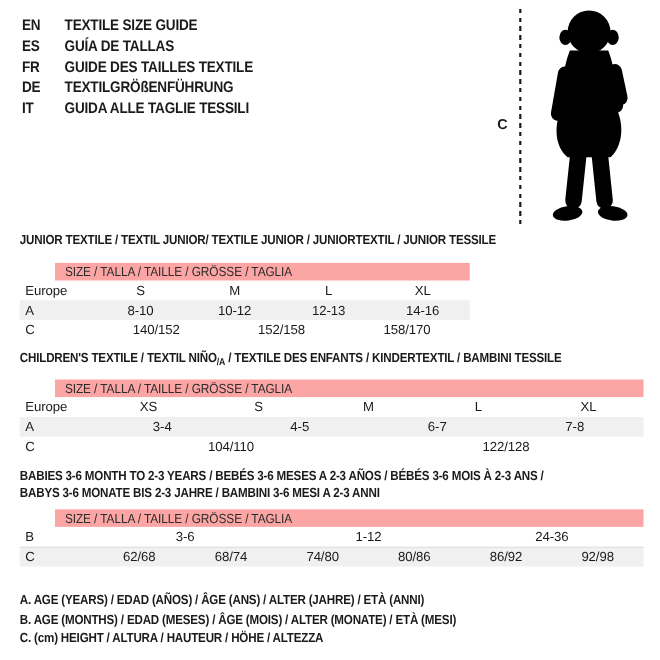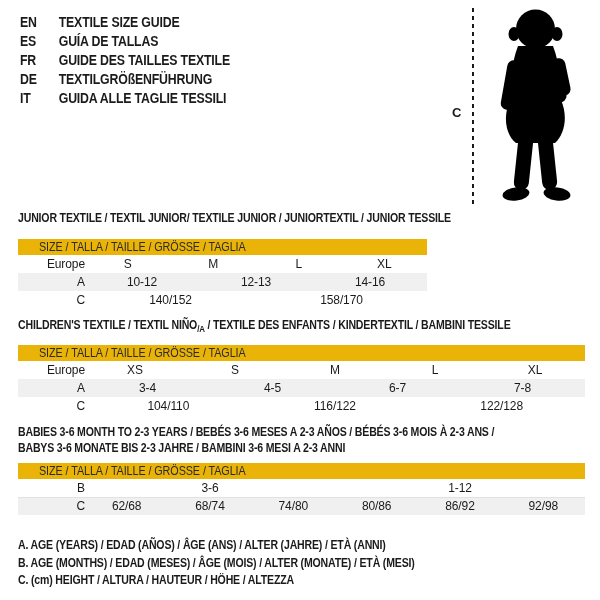--- a/index.html
+++ b/index.html
@@ -24,27 +24,27 @@
 
   
   .ttitle{left:18px;font-weight:bold;font-size:12px;letter-spacing:-0.2px;line-height:16px;}
   .tsub{font-size:9px;vertical-align:-3px;}
 
   
   .size-table{left:18px;font-size:12px;letter-spacing:-0.1px;}
   .t1{top:239px;width:409px;}
   .t2{top:345px;width:567px;}
   .t3{top:463px;width:567px;}
-  .thead{height:16px;line-height:16px;background:#eab308;color:#2b2b2b;padding-left:21px;
-    white-space:nowrap;overflow:visible;}
+  .thead{height:16px;line-height:16px;background:#fca5a5;color:#2b2b2b;padding-left:9px;
+    white-space:nowrap;overflow:visible;margin-left:32px;}
   .thead > span{display:inline-block;transform:scaleX(0.9);transform-origin:0 50%;}
   .trow{display:flex;height:18px;line-height:18px;}
   .trow.alt{background:#f0f0f0;}
   .trow.topline{border-top:1px solid #e2e2e2;height:17px;line-height:17px;}
-  .tlabel{width:62px;padding-left:5px;text-align:right;}
+  .tlabel{width:62px;padding-left:5px;text-align:left;}
   .tcell{flex:1;text-align:center;}
 
   
   .footnotes{left:18px;top:537px;font-weight:bold;font-size:12px;letter-spacing:-0.2px;line-height:17.5px;}
 </style>
 </head>
 <body>
 
 <div class="abs lang-list condense">
   <div class="lang-row">
@@ -93,27 +93,29 @@
   <div class="thead"><span>SIZE / TALLA / TAILLE / GRÖSSE / TAGLIA</span></div>
   <div class="trow">
     <span class="tlabel">Europe</span>
     <span class="tcell">S</span>
     <span class="tcell">M</span>
     <span class="tcell">L</span>
     <span class="tcell">XL</span>
   </div>
   <div class="trow alt">
     <span class="tlabel">A</span>
+    <span class="tcell">8-10</span>
     <span class="tcell">10-12</span>
     <span class="tcell">12-13</span>
     <span class="tcell">14-16</span>
   </div>
   <div class="trow">
     <span class="tlabel">C</span>
     <span class="tcell">140/152</span>
+    <span class="tcell">152/158</span>
     <span class="tcell">158/170</span>
   </div>
 </div>
 
 <div class="abs ttitle condense" style="top:317px;"><span>CHILDREN'S TEXTILE / TEXTIL NIÑO</span><span class="tsub">/A</span><span> / TEXTILE DES ENFANTS / KINDERTEXTIL / BAMBINI TESSILE</span></div>
 
 <div class="abs size-table t2">
   <div class="thead"><span>SIZE / TALLA / TAILLE / GRÖSSE / TAGLIA</span></div>
   <div class="trow">
     <span class="tlabel">Europe</span>
@@ -126,36 +128,36 @@
   <div class="trow alt">
     <span class="tlabel">A</span>
     <span class="tcell">3-4</span>
     <span class="tcell">4-5</span>
     <span class="tcell">6-7</span>
     <span class="tcell">7-8</span>
   </div>
   <div class="trow">
     <span class="tlabel">C</span>
     <span class="tcell">104/110</span>
-    <span class="tcell">116/122</span>
     <span class="tcell">122/128</span>
   </div>
 </div>
 
 <div class="abs ttitle condense" style="top:424px;">
   <div>BABIES 3-6 MONTH TO 2-3 YEARS / BEBÉS 3-6 MESES A 2-3 AÑOS / BÉBÉS 3-6 MOIS À 2-3 ANS /</div>
   <div>BABYS 3-6 MONATE BIS 2-3 JAHRE / BAMBINI 3-6 MESI A 2-3 ANNI</div>
 </div>
 
 <div class="abs size-table t3">
   <div class="thead"><span>SIZE / TALLA / TAILLE / GRÖSSE / TAGLIA</span></div>
   <div class="trow">
     <span class="tlabel">B</span>
     <span class="tcell">3-6</span>
     <span class="tcell">1-12</span>
+    <span class="tcell">24-36</span>
   </div>
   <div class="trow alt topline">
     <span class="tlabel">C</span>
     <span class="tcell">62/68</span>
     <span class="tcell">68/74</span>
     <span class="tcell">74/80</span>
     <span class="tcell">80/86</span>
     <span class="tcell">86/92</span>
     <span class="tcell">92/98</span>
   </div>

